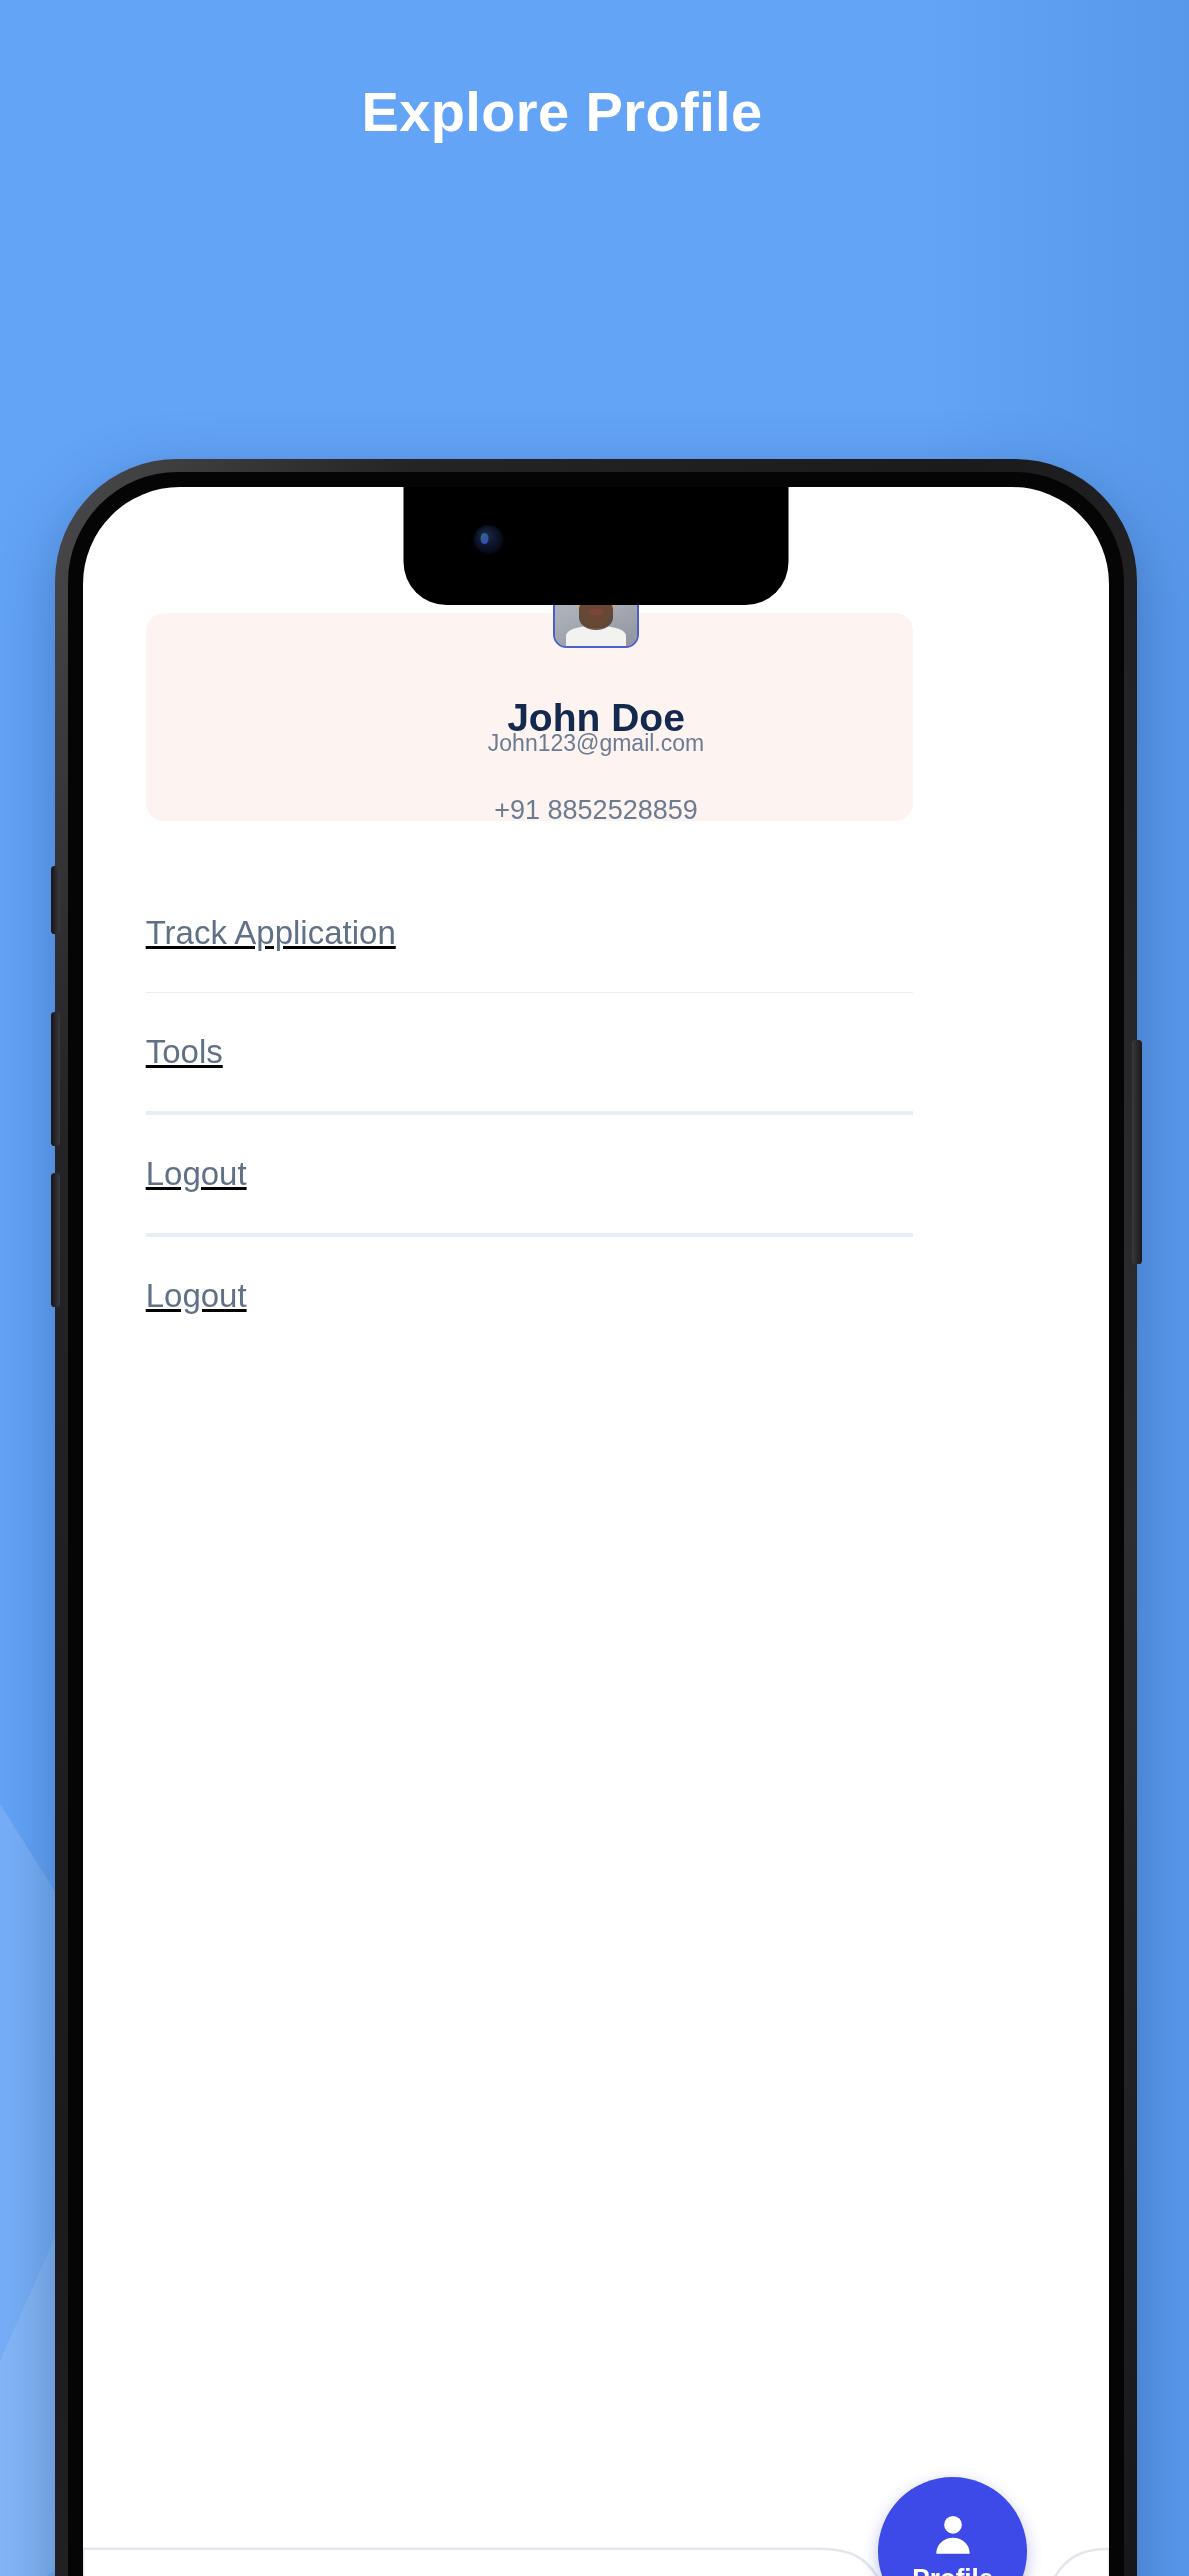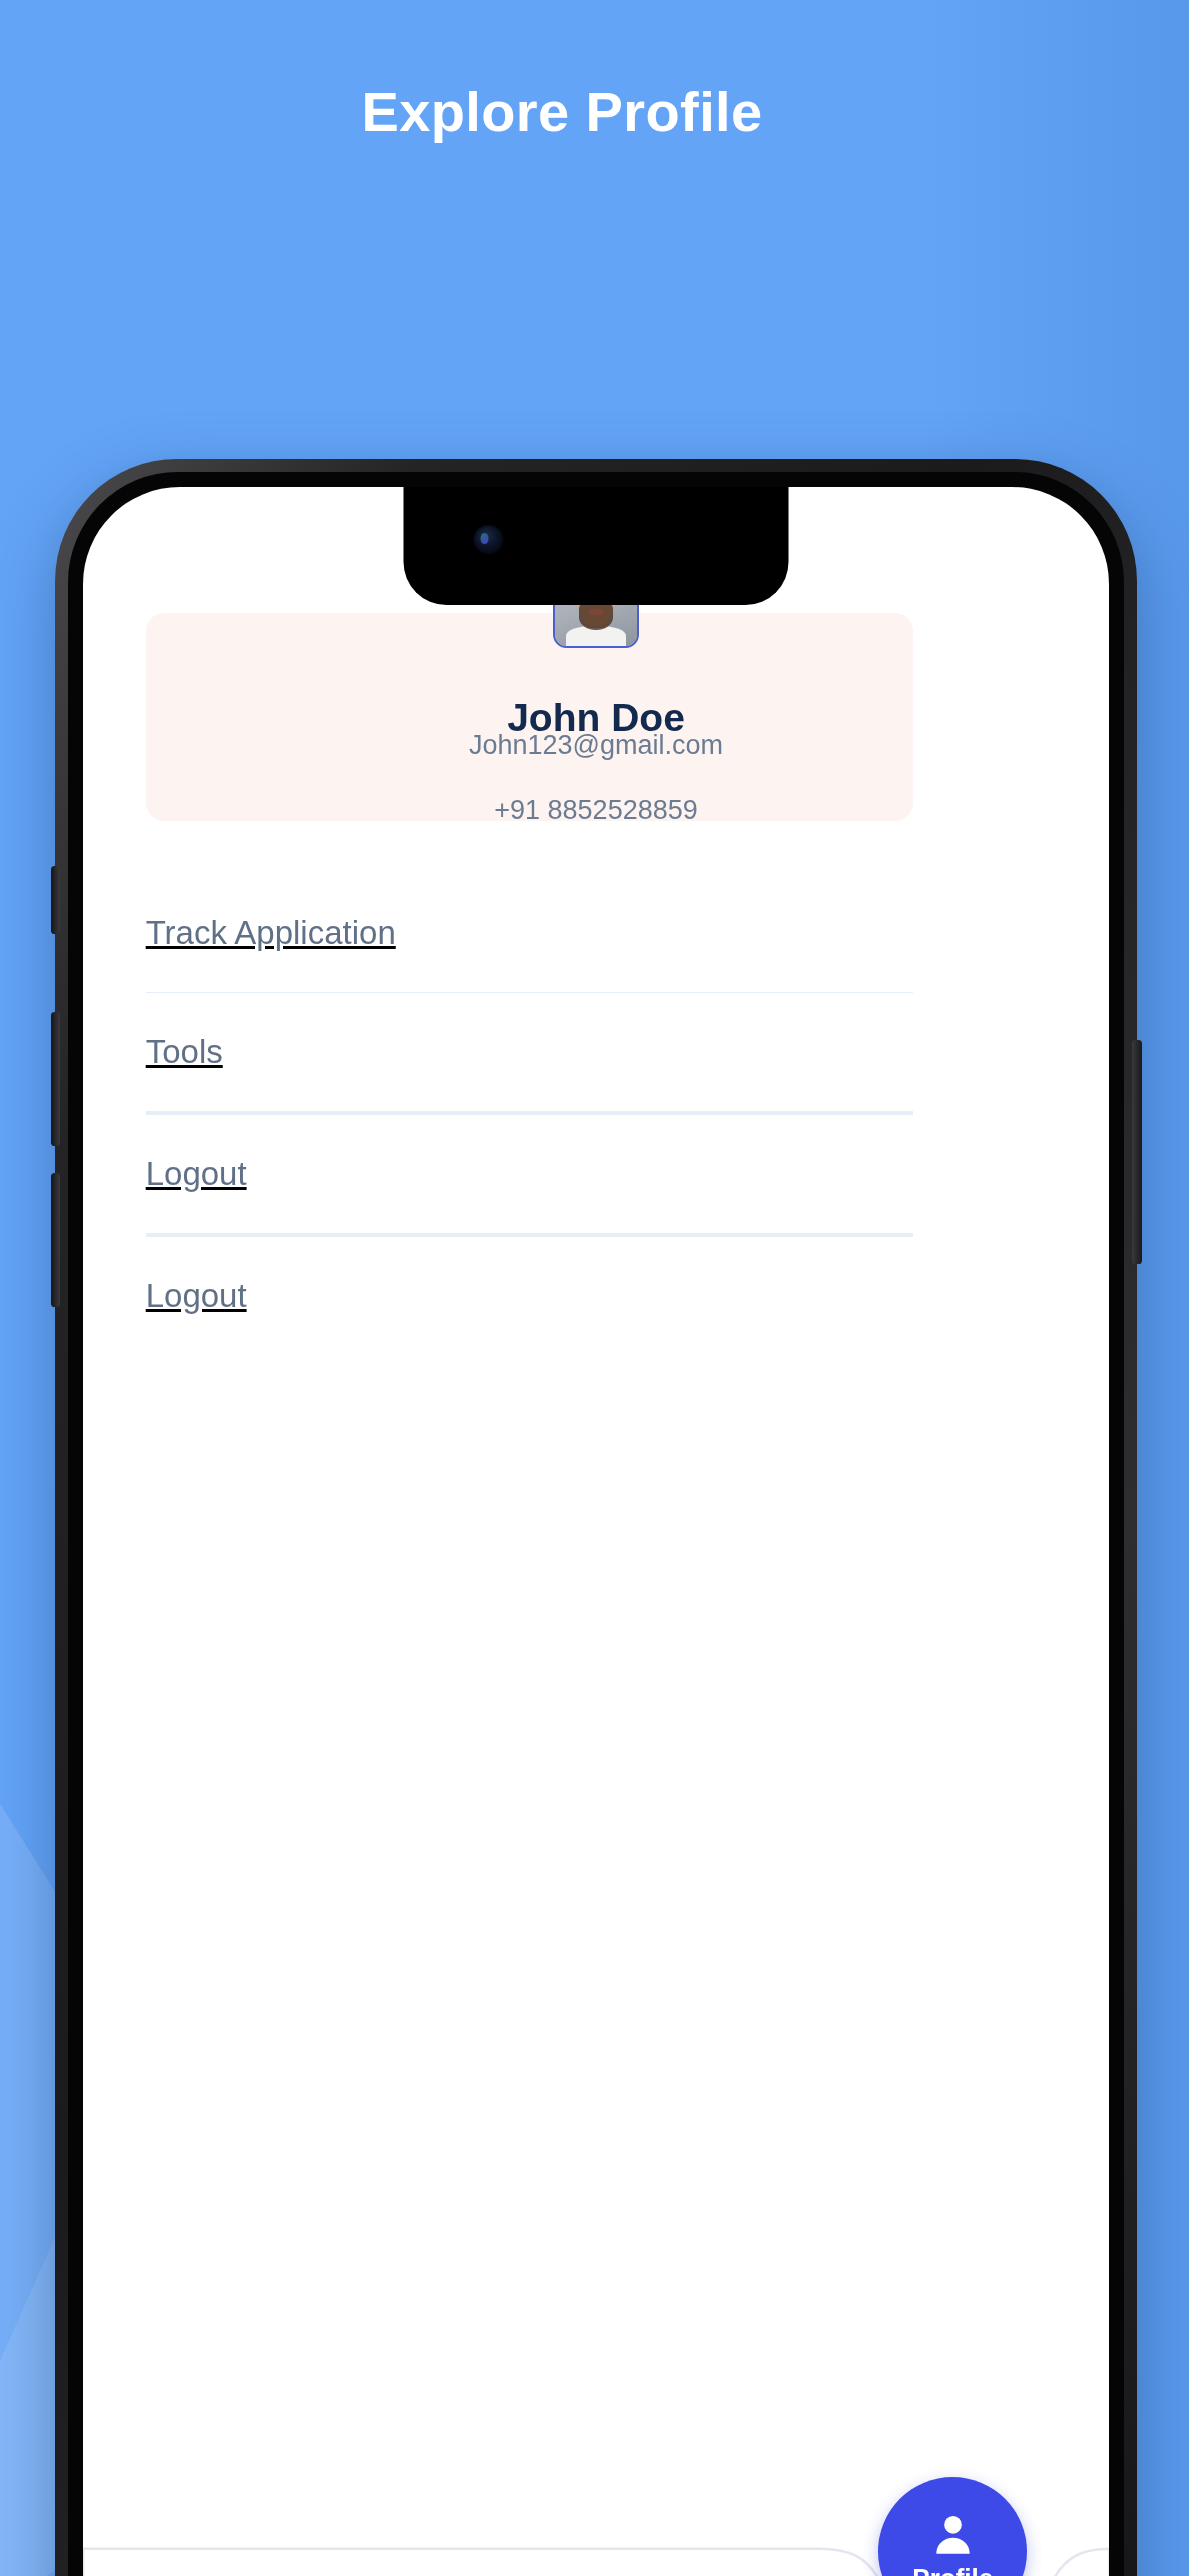--- a/index.html
+++ b/index.html
@@ -145,21 +145,21 @@
   .av-glasses::after  { right:0; }
   .av-bridge { position:absolute; left:42%; top:40%; width:16%; height:1.8px;
     background:#2c2b30; }
 
   #profile-name {
     position:absolute; left:0; right:0; top:177px;
     text-align:center; color:#13294d; font-size:39px; font-weight:bold;margin-top:32px;
   }
   #profile-email {
     position:absolute; left:0; right:0; top:243px;
-    text-align:center; color:#6b7b91; font-size:27px;
+    text-align:center; color:#6b7b91; font-size:23px;
   }
   #profile-phone {
     position:absolute; left:0; right:0; top:308px;
     text-align:center; color:#6b7b91; font-size:27px;
   }
 
   
   #menu-list {
     position:absolute; left:63px; top:387px; width:767px;text-decoration:underline;
   }

